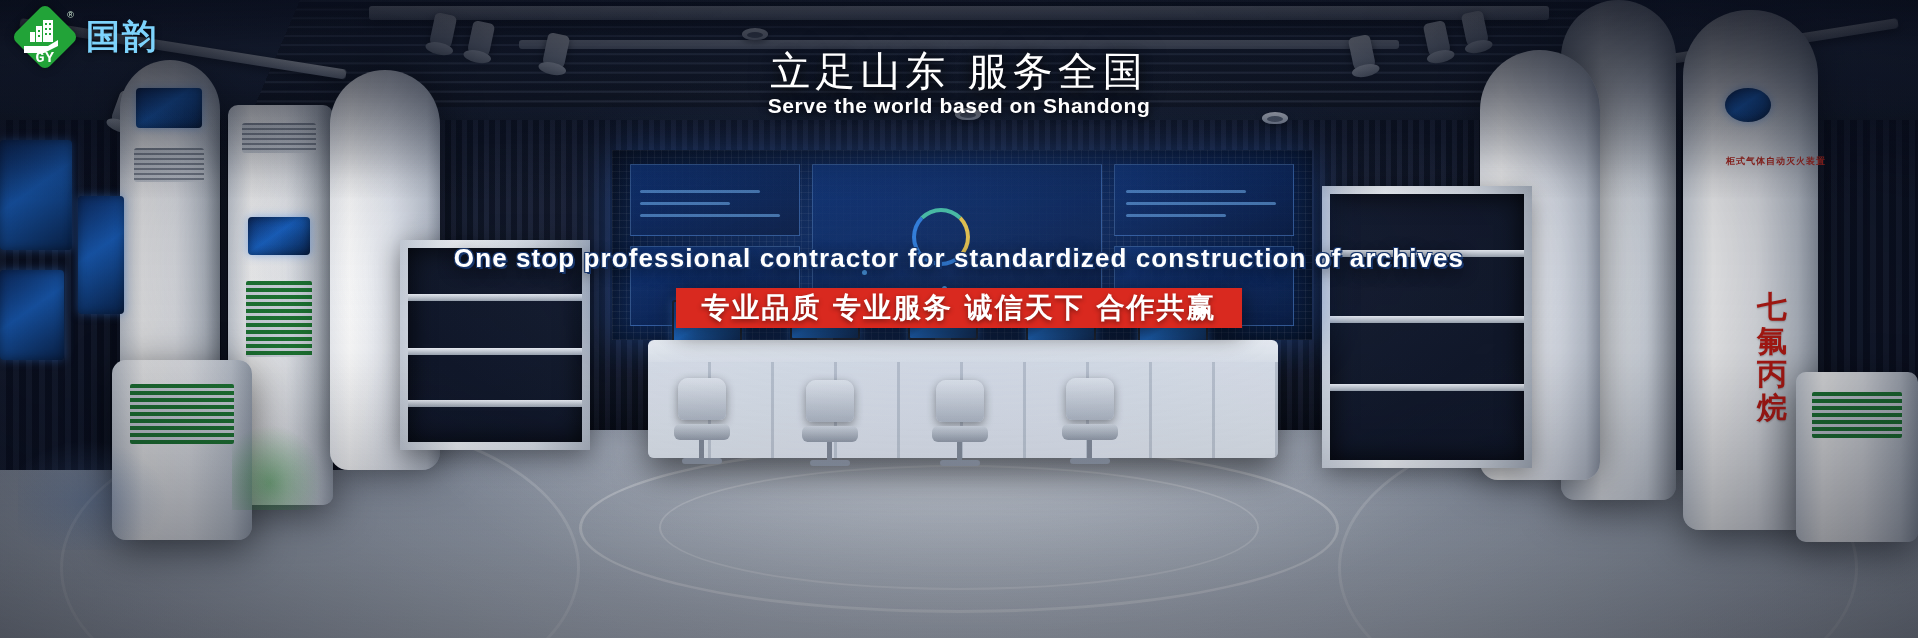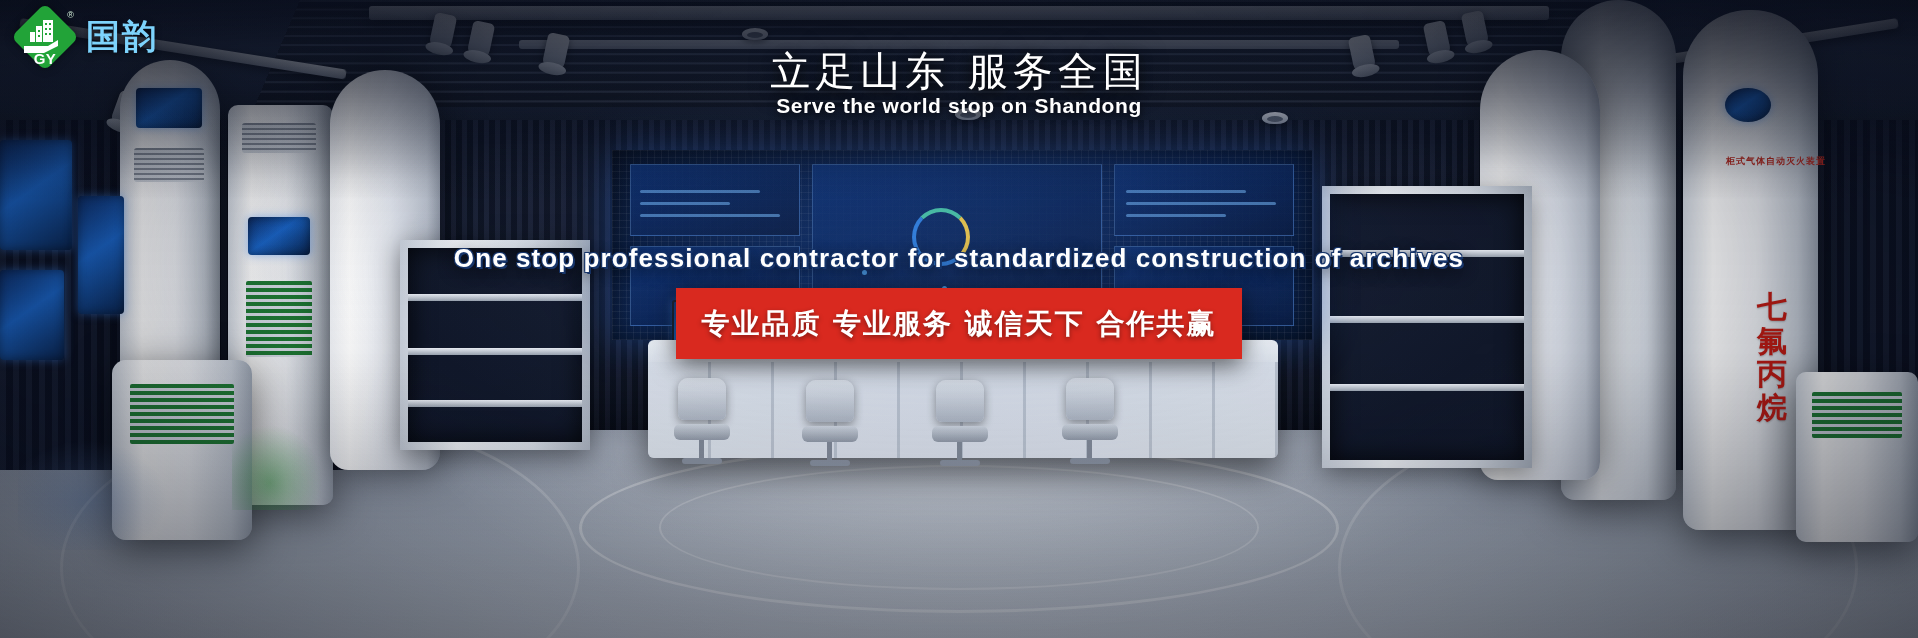--- a/index.html
+++ b/index.html
@@ -317,21 +317,21 @@
     background: #22a338; transform: rotate(45deg); border-radius: 7px;
     box-shadow: 0 0 10px rgba(0,0,0,.45);
   }
   .logo-inner { position:absolute; inset:0; }
   .logo-reg {
     position:absolute; right: 2px; top: 4px; color: #d8f4dd; font-size: 9px;
   }
   .logo-gy {
     position:absolute; left: 0; right: 0; bottom: 1px; text-align:center;
     color:#ffffff; font-weight: 800; font-size: 15px; letter-spacing: .5px;
-    font-family: Liberation Sans, sans-serif;
+    font-family: Liberation Mono, monospace;
   }
   .logo-text {
     color: #7dd3fc; font-size: 34px; font-weight: 700; letter-spacing: 2px;
     font-family: "DejaVu Sans", sans-serif;
     text-shadow: 0 2px 6px rgba(0,0,0,.6);
   }
 
   
   .overlay { position: absolute; inset: 0; z-index: 30; }
 
@@ -374,21 +374,21 @@
     font-size: 26px; font-weight: 700; letter-spacing: 1.1px;
     font-family: "Liberation Sans", sans-serif;
     text-shadow:
       2px 2px 0 #17356a, -1px -1px 0 #17356a,
       1px -1px 0 #17356a, -1px 1px 0 #17356a,
       0 4px 16px rgba(0,0,0,.8);
     white-space: nowrap;
   }
   .cta {
     position: absolute; left: 50%; transform: translateX(-50%);
-    top: 288px; width: 566px; height: 71px;
+    top: 288px; width: 566px; height: 40px;
     background: #d9291f;
     display: flex; align-items: center; justify-content: center;
     box-shadow: 0 6px 24px rgba(0,0,0,.6);
   }
   .cta-text {
     color: #ffffff; font-size: 28px; font-weight: 700; letter-spacing: 2px;
     font-family: "DejaVu Sans", sans-serif;
     text-shadow: 0 2px 5px rgba(0,0,0,.45);
     white-space: nowrap;
   }
@@ -561,21 +561,21 @@
         </g>
       </svg>
       <span class="logo-reg">®</span>
       <span class="logo-gy">GY</span>
     </div>
     <span class="logo-text">国韵</span>
   </div>
 
   <div class="overlay">
     <div class="kicker">立足山东 服务全国</div>
-    <div class="kicker-en">Serve the world stop on Shandong</div>
+    <div class="kicker-en">Serve the world based on Shandong</div>
     <div class="headline-en">One stop professional contractor for standardized construction of archives</div>
 
     <div class="cta">
       <span class="cta-text">专业品质  专业服务  诚信天下  合作共赢</span>
     </div>
   </div>
 
 </div>
 
 </body></html>

